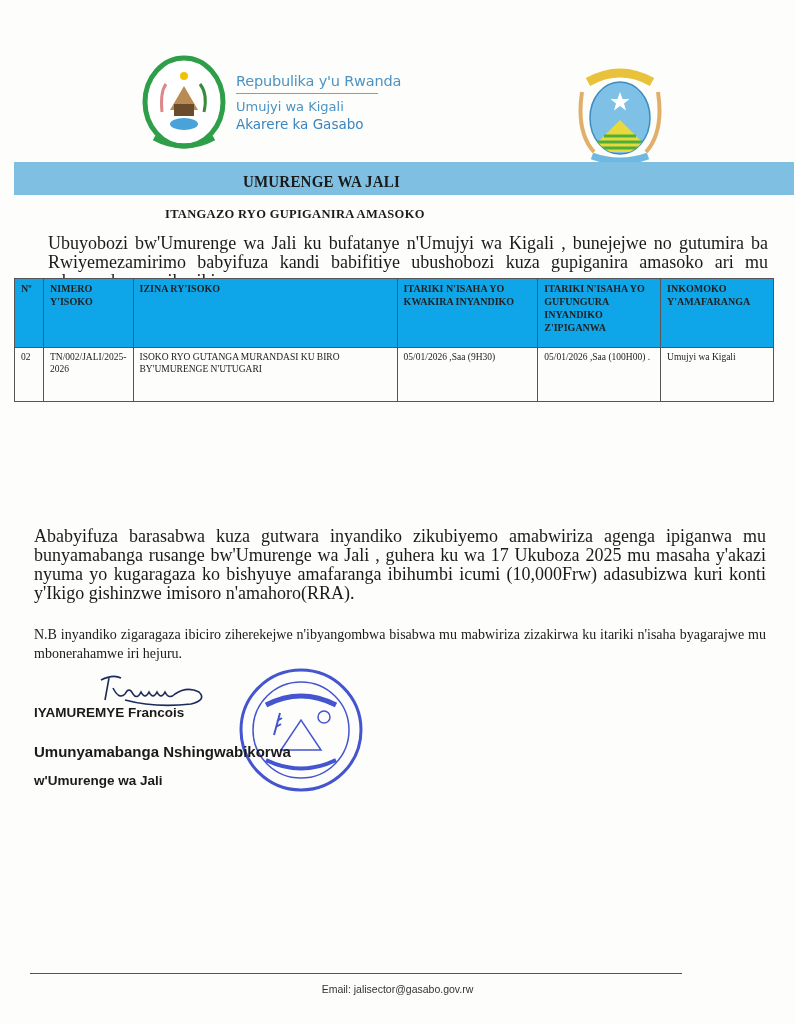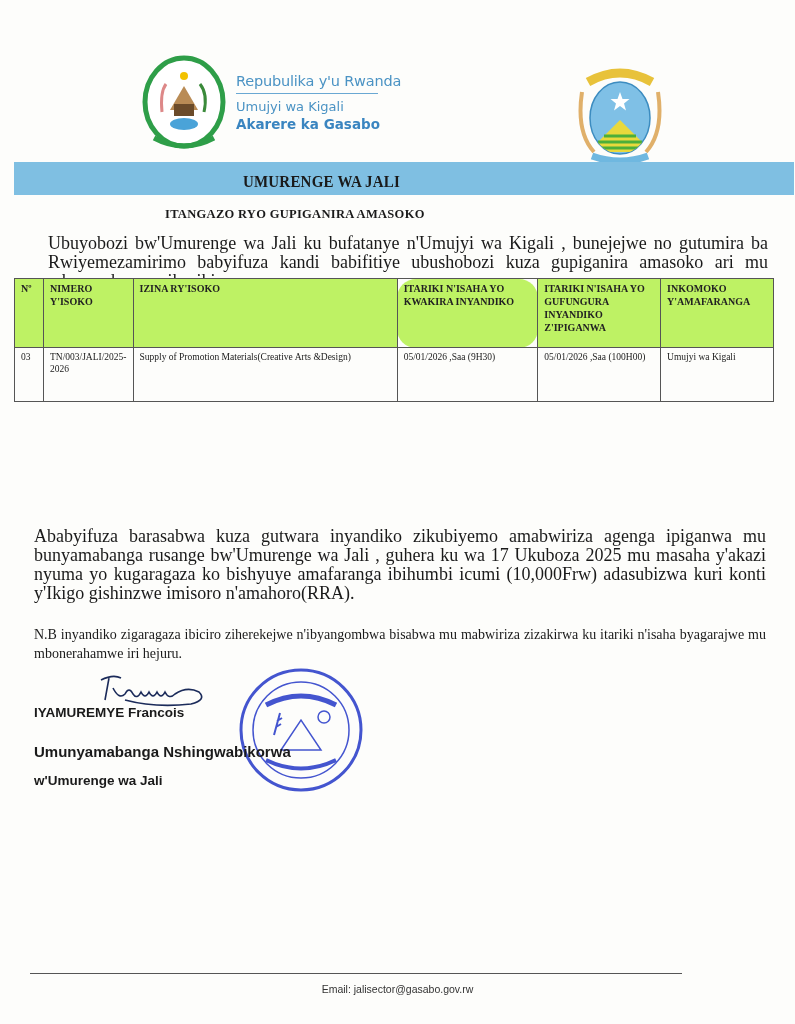--- a/index.html
+++ b/index.html
@@ -4,34 +4,34 @@
 <style>
   html,body{margin:0;padding:0;}
   body{width:795px;height:1024px;background:#fdfdfb;position:relative;overflow:hidden;font-family:"Liberation Serif",serif;color:#1a1a1a;}
   .abs{position:absolute;}
   
   #rw-emblem{left:140px;top:52px;width:88px;height:104px;}
   #header-text{left:236px;top:73px;font-family:"DejaVu Sans",sans-serif;}
   #header-text .l1{font-size:14.5px;color:#4b93c4;letter-spacing:-0.2px;}
   #header-text .rule{width:142px;height:1px;background:#6aa8d3;margin:4px 0 5px 0;}
   #header-text .l2{font-size:13px;color:#4b93c4;}
-  #header-text .l3{font-size:13.5px;color:#3a85c0;font-weight:bold;margin-top:2px;}
+  #header-text .l3{font-size:13.5px;color:#3a85c0;font-weight:normal;margin-top:2px;}
   #kigali-emblem{left:574px;top:62px;width:92px;height:104px;}
   
   #band{left:14px;top:162px;width:780px;height:33px;background:#7fbfe2;}
   #band-title{left:0;top:174px;width:643px;text-align:center;font-size:15px;font-weight:bold;letter-spacing:0.2px;transform:scaleY(1.05);}
   #subtitle{left:165px;top:207px;font-size:12.5px;font-weight:bold;letter-spacing:0.3px;}
   .para{font-size:18px;line-height:19px;text-align:justify;}
   #intro{left:48px;top:234px;width:720px;}
   
   #tbl{left:14px;top:278px;width:760px;border-collapse:collapse;font-size:9.5px;}
   #tbl td,#tbl th{border:1px solid #555;vertical-align:top;padding:3px 6px;text-align:left;}
-  #tbl thead th{background:#bef264;font-weight:bold;height:62px;font-size:10px;line-height:13px;color:#222;}
+  #tbl thead th{background:#0ea5e9;font-weight:bold;height:62px;font-size:10px;line-height:13px;color:#222;}
   #tbl tbody td{height:47px;line-height:12px;}
-  .c1{width:16px;}.c2{width:70px;}.c3{width:252px;}.c4{width:128px;border-radius:19px;}.c5{width:110px;}.c6{width:100px;}
+  .c1{width:16px;}.c2{width:70px;}.c3{width:252px;}.c4{width:128px;}.c5{width:110px;}.c6{width:100px;}
   #para2{left:34px;top:527px;width:732px;}
   #para3{left:34px;top:625px;width:732px;font-size:14px;}
   
   #signature{left:95px;top:670px;width:120px;height:42px;}
   #sig-name{left:34px;top:705px;font-size:13.5px;font-weight:bold;font-family:"Liberation Sans",sans-serif;}
   #sig-title1{left:34px;top:743px;font-size:15px;font-weight:bold;font-family:"Liberation Sans",sans-serif;}
   #sig-title2{left:34px;top:773px;font-size:13.5px;font-weight:bold;font-family:"Liberation Sans",sans-serif;}
   #stamp{left:236px;top:665px;width:130px;height:130px;opacity:0.85;}
   #footer-line{left:30px;top:973px;width:652px;height:1px;background:#555;}
   #footer-email{left:0;top:983px;width:795px;text-align:center;font-size:10.5px;font-family:Liberation Sans, sans-serif;color:#333;padding-left:-30px;}
@@ -86,25 +86,25 @@
       <th class="c1">Nº</th>
       <th class="c2">NIMERO Y'ISOKO</th>
       <th class="c3">IZINA RY'ISOKO</th>
       <th class="c4">ITARIKI N'ISAHA YO KWAKIRA INYANDIKO</th>
       <th class="c5">ITARIKI N'ISAHA YO GUFUNGURA INYANDIKO Z'IPIGANWA</th>
       <th class="c6">INKOMOKO Y'AMAFARANGA</th>
     </tr>
   </thead>
   <tbody>
     <tr>
-      <td>03</td>
-      <td>TN/003/JALI/2025-2026</td>
-      <td>Supply  of  Promotion  Materials(Creative Arts &amp;Design)</td>
+      <td>02</td>
+      <td>TN/002/JALI/2025-2026</td>
+      <td>ISOKO  RYO GUTANGA MURANDASI KU BIRO BY'UMURENGE  N'UTUGARI</td>
       <td>05/01/2026  ,Saa (9H30)</td>
-      <td>05/01/2026  ,Saa (100H00)</td>
+      <td>05/01/2026  ,Saa (100H00) .</td>
       <td>Umujyi  wa  Kigali</td>
     </tr>
   </tbody>
 </table>
 
 <div id="para2" class="abs para">Ababyifuza barasabwa kuza gutwara  inyandiko zikubiyemo amabwiriza agenga  ipiganwa mu bunyamabanga rusange bw'Umurenge wa Jali , guhera  ku wa 17 Ukuboza  2025 mu masaha  y'akazi nyuma  yo  kugaragaza ko bishyuye amafaranga   ibihumbi  icumi  (10,000Frw)  adasubizwa  kuri   konti   y'Ikigo gishinzwe   imisoro n'amahoro(RRA).</div>
 <div id="para3" class="abs para">N.B inyandiko zigaragaza ibiciro  ziherekejwe  n'ibyangombwa bisabwa mu  mabwiriza zizakirwa  ku  itariki n'isaha  byagarajwe mu  mbonerahamwe iri  hejuru.</div>
 
 <svg id="signature" class="abs" viewBox="0 0 120 42">
   <path d="M10 30 L14 8 M6 10 Q18 4 26 8 M18 18 Q24 30 30 24 Q34 16 38 24 Q42 30 46 22 Q50 30 54 22 Q58 30 62 22 Q66 30 70 22 Q74 30 80 24 Q92 16 104 22 Q112 30 96 34 Q60 38 30 30" stroke="#1b2b5a" stroke-width="1.6" fill="none"></path>

